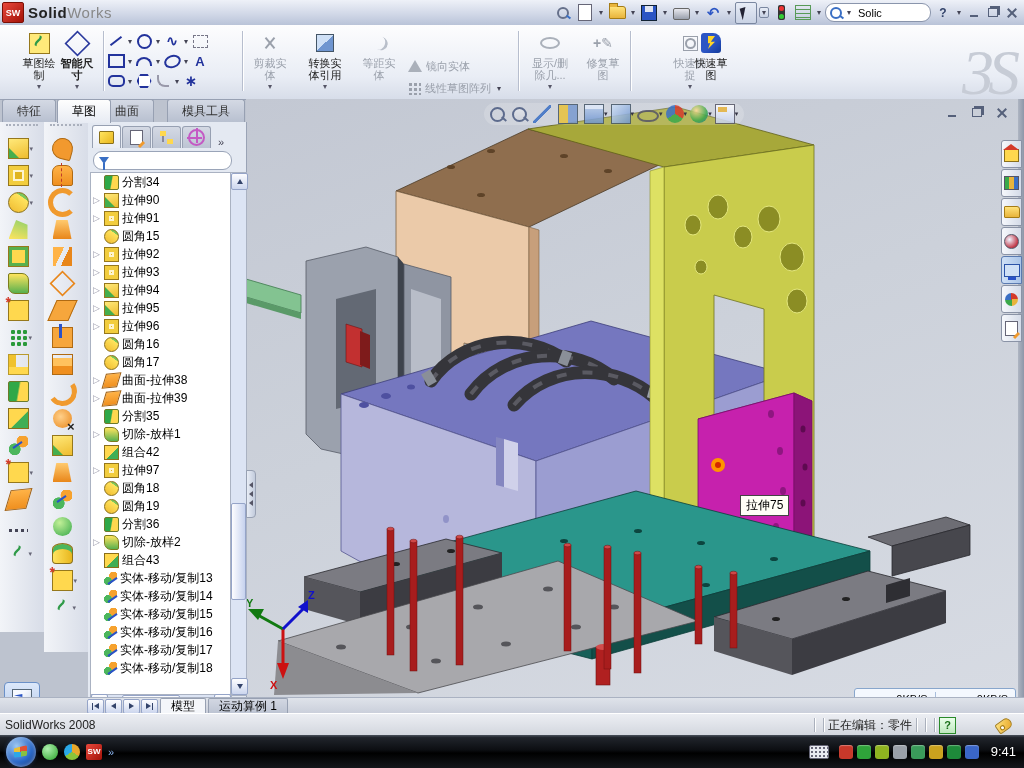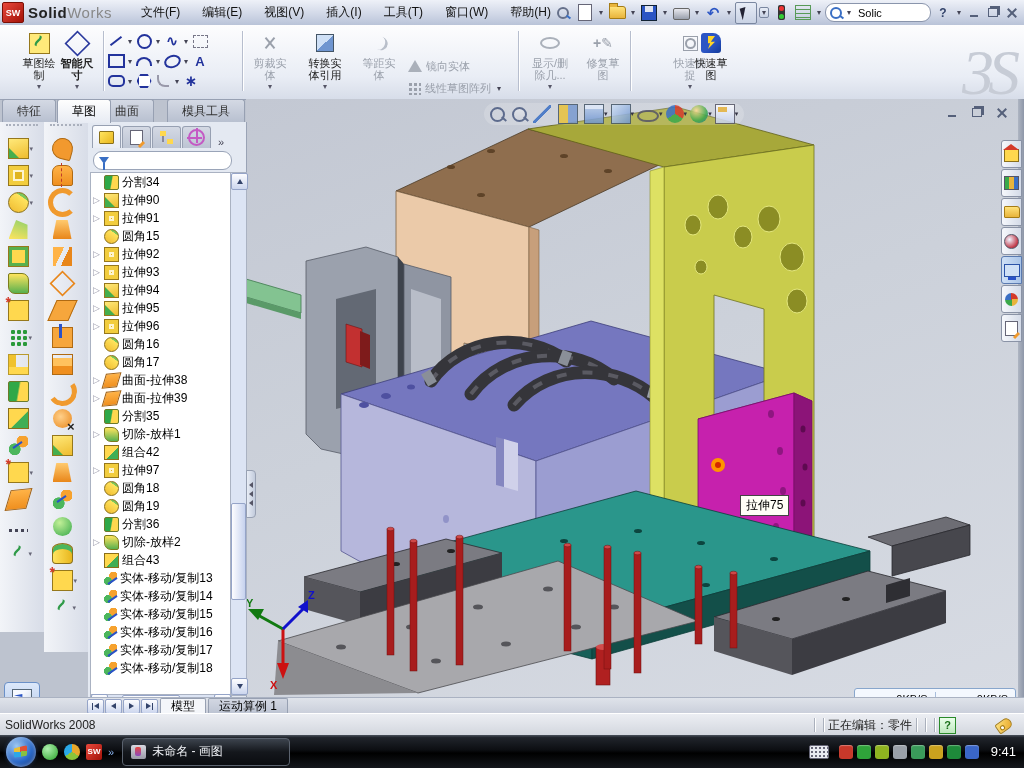--- a/index.html
+++ b/index.html
@@ -280,29 +280,20 @@
 </head>
 <body>
 
 <div id="screen">
 
   <div class="abs" id="titlebar">
     <div class="abs" id="logo">
       <div id="swcube">SW</div>
       <div id="appname"><b>Solid</b><span>Works</span></div>
     </div>
-    <div class="abs" id="menus">
-      <div class="menu">文件(F)</div>
-        <div class="menu">编辑(E)</div>
-        <div class="menu">视图(V)</div>
-        <div class="menu">插入(I)</div>
-        <div class="menu">工具(T)</div>
-        <div class="menu">窗口(W)</div>
-        <div class="menu">帮助(H)</div>
-    </div>
     <div class="abs" id="tb-right">
       <div class="tbtn">
           <div class="mag" style="border-color:#66708a;"></div>
         </div>
       <div class="tbtn">
           <div class="ic-page"></div>
         </div>
         <div class="ddl">▾</div>
       <div class="tbtn">
           <div class="ic-folder"></div>
@@ -1149,24 +1140,20 @@
       <div style="width:12px;"></div>
     </div>
   </div>
 
   <div class="abs" id="taskbar">
     <div id="orb"></div>
     <div class="ql ql1"></div>
     <div class="ql ql2"></div>
     <div class="ql ql3">SW</div>
     <div class="qchev">»</div>
-    <div class="taskbtn" style="width:150px;">
-      <span class="tb-paint"></span>
-      <span>未命名 - 画图</span>
-    </div>
     <div id="tray">
       <div class="kbd"></div>
       <div class="trico" style="background: rgb(200, 56, 42);"></div>
         <div class="trico" style="background: rgb(47, 163, 58);"></div>
         <div class="trico" style="background: rgb(143, 179, 32);"></div>
         <div class="trico" style="background: rgb(154, 160, 168);"></div>
         <div class="trico" style="background: rgb(58, 154, 90);"></div>
         <div class="trico" style="background: rgb(202, 162, 30);"></div>
         <div class="trico" style="background: rgb(30, 138, 58);"></div>
         <div class="trico" style="background: rgb(58, 102, 200);"></div>

